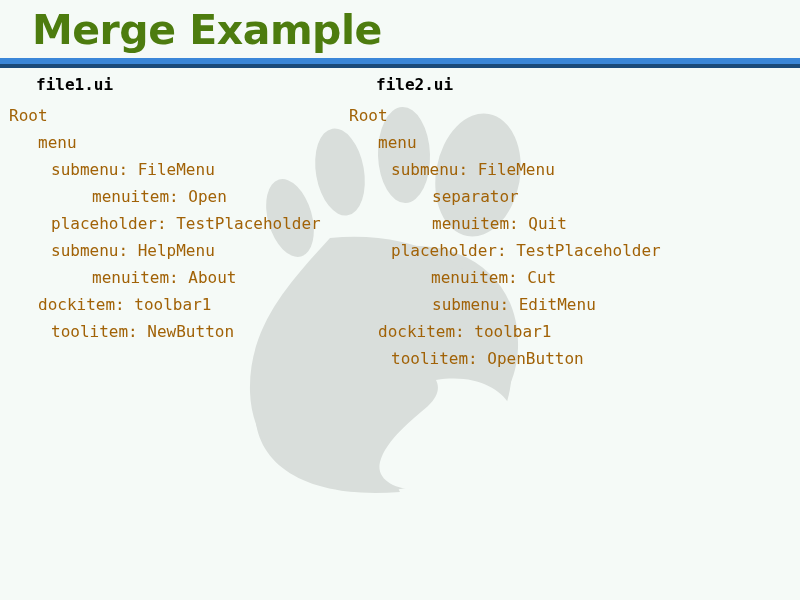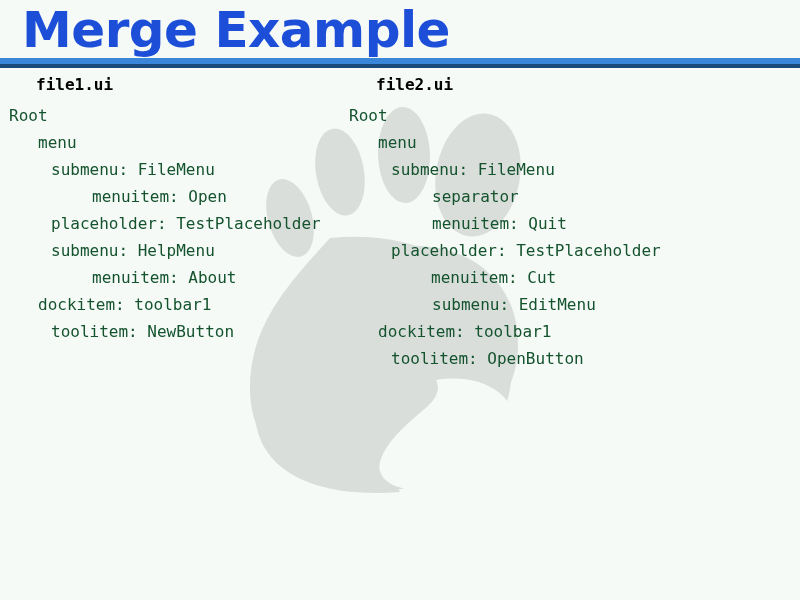--- a/index.html
+++ b/index.html
@@ -29,27 +29,27 @@
     top: 0;
     width: 800px;
     height: 600px;
     z-index: 0;
     pointer-events: none;
   }
 
   
   #slide-title {
     position: absolute;
-    left: 22px;
+    left: 32px;
     top: 4px;
     font-family: "DejaVu Sans", "Liberation Sans", sans-serif;
-    font-size: 50px;
+    font-size: 41px;
     font-weight: bold;
     letter-spacing: -0.5px;
-    color: #1d4ed8;
+    color: #4d7c0f;
     line-height: 52px;
     white-space: nowrap;
     z-index: 3;
   }
 
   
   #title-rule {
     position: absolute;
     left: 0;
     top: 58px;
@@ -96,21 +96,21 @@
     top: 28px;
     left: 0;
     width: 100%;
   }
   .tree-line {
     height: 27px;
     line-height: 27px;
     white-space: pre;
     font-family: "DejaVu Sans Mono", "Liberation Mono", monospace;
     font-size: 16px;
-    color: #14532d;
+    color: #a16207;
   }
   .tree-line .tree-text {
     display: inline-block;
     white-space: pre;
   }
   
   .lvl-0 .tree-text { margin-left: 9px;  }
   .lvl-1 .tree-text { margin-left: 38px; }
   .lvl-2 .tree-text { margin-left: 51px; }
   .lvl-3 .tree-text { margin-left: 92px; }

